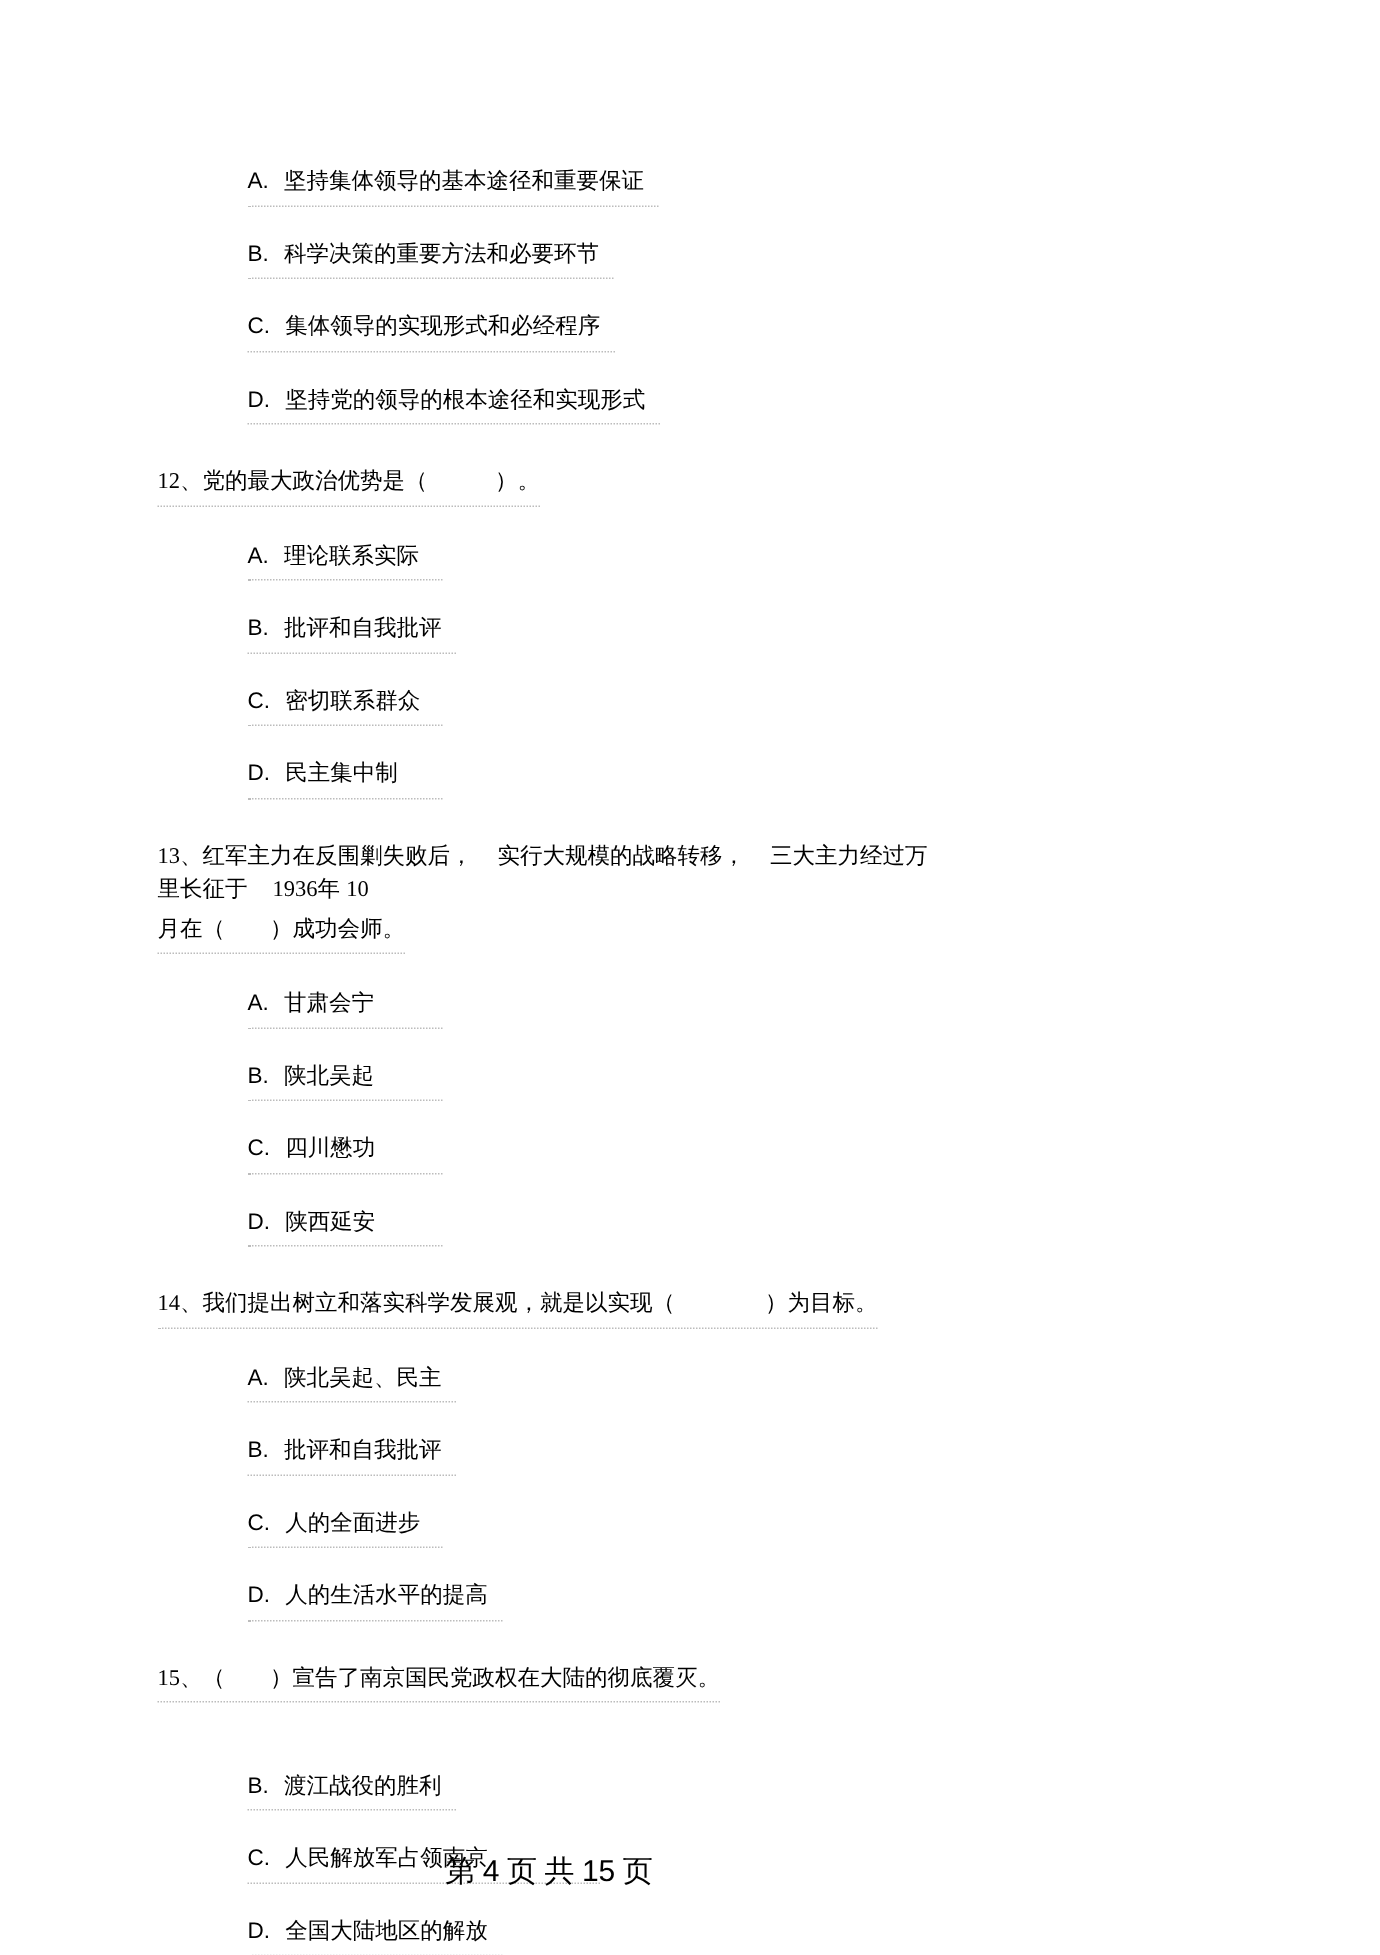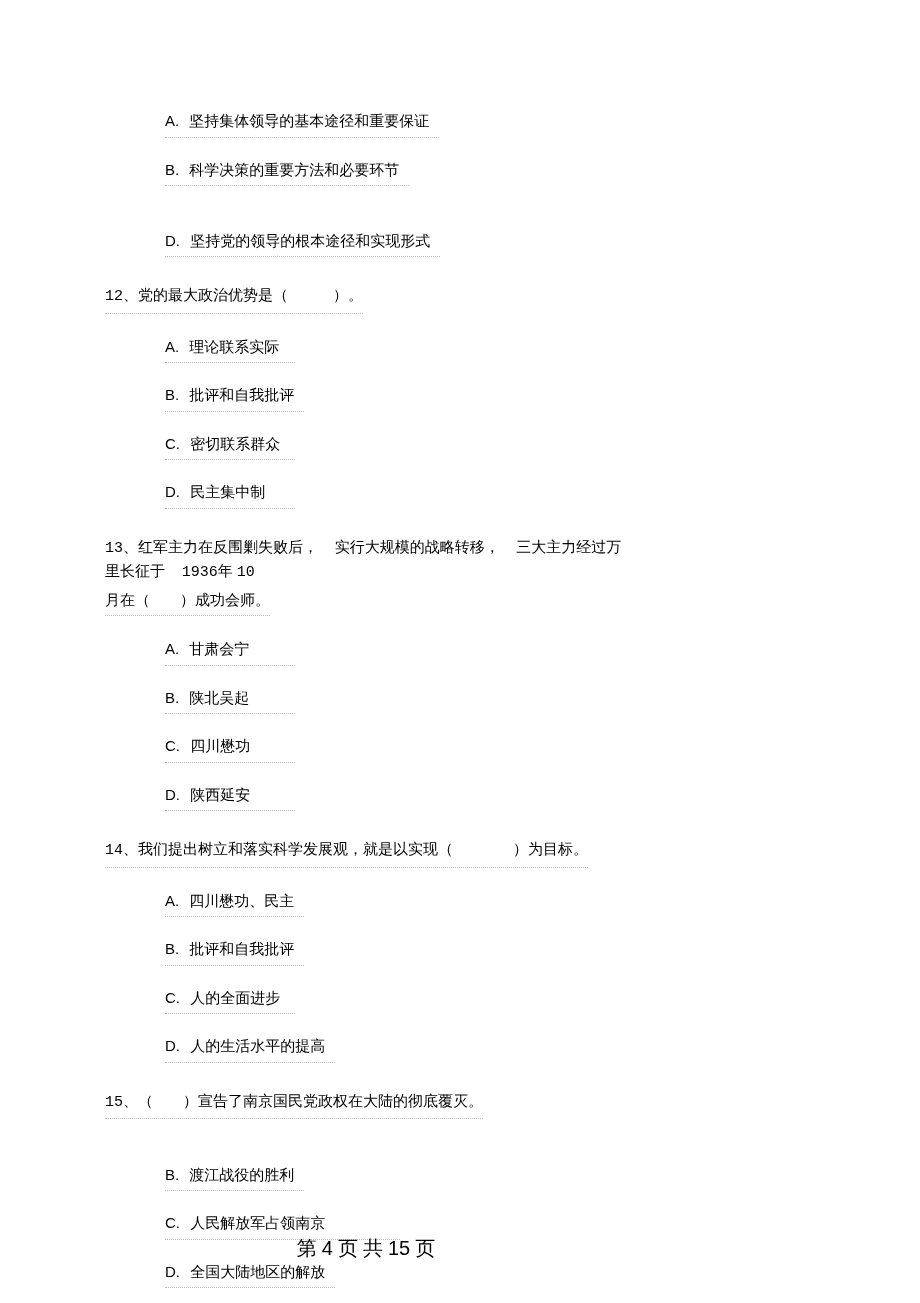--- a/index.html
+++ b/index.html
@@ -34,21 +34,21 @@
   }
   .question {
     margin: 6px 0 22px 0;
   }
   .q-text {
     display: inline-block;
     border-bottom: 1px dotted #bcbcbc;
     padding-bottom: 4px;
   }
   .q-num {
-    font-family: Liberation Mono, monospace;
+    font-family: Liberation Serif, serif;
   }
   .footer {
     position: absolute;
     bottom: 40px;
     left: 0;
     width: 100%;
     text-align: center;
     font-size: 20px;
     font-family: "SimSun", serif;
   }
@@ -70,21 +70,24 @@
 
   
   <div class="option-row wide">
     <span class="letter">A.</span>
     <span>坚持集体领导的基本途径和重要保证</span>
   </div><br>
   <div class="option-row wide">
     <span class="letter">B.</span>
     <span>科学决策的重要方法和必要环节</span>
   </div><br>
-  <br>
+  <div class="option-row wide">
+    <span class="letter">C.</span>
+    <span>集体领导的实现形式和必经程序</span>
+  </div><br>
   <div class="option-row wide">
     <span class="letter">D.</span>
     <span>坚持党的领导的根本途径和实现形式</span>
   </div><br>
 
   
   <div class="question">
     <span class="q-text">
       <span class="q-num">12</span><span>、党的最大政治优势是（　　　）。</span>
     </span>
@@ -134,21 +137,21 @@
   </div><br>
 
   
   <div class="question">
     <span class="q-text">
       <span class="q-num">14</span><span>、我们提出树立和落实科学发展观，就是以实现（　　　　）为目标。</span>
     </span>
   </div>
   <div class="option-row">
     <span class="letter">A.</span>
-    <span>四川懋功、民主</span>
+    <span>陕北吴起、民主</span>
   </div><br>
   <div class="option-row">
     <span class="letter">B.</span>
     <span>批评和自我批评</span>
   </div><br>
   <div class="option-row">
     <span class="letter">C.</span>
     <span>人的全面进步</span>
   </div><br>
   <div class="option-row">

